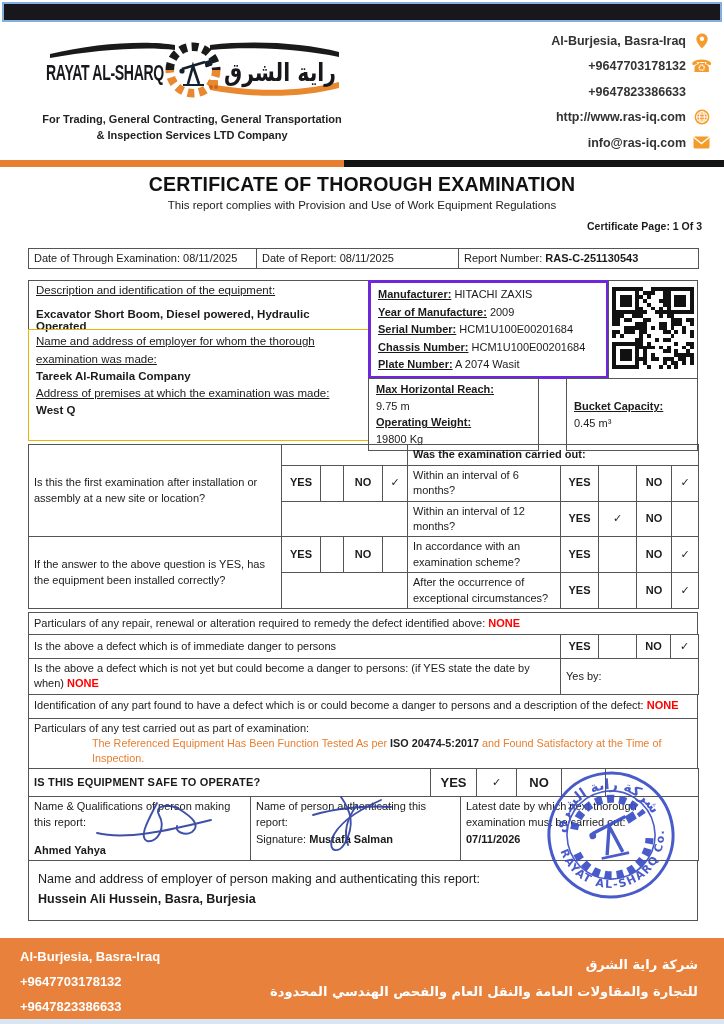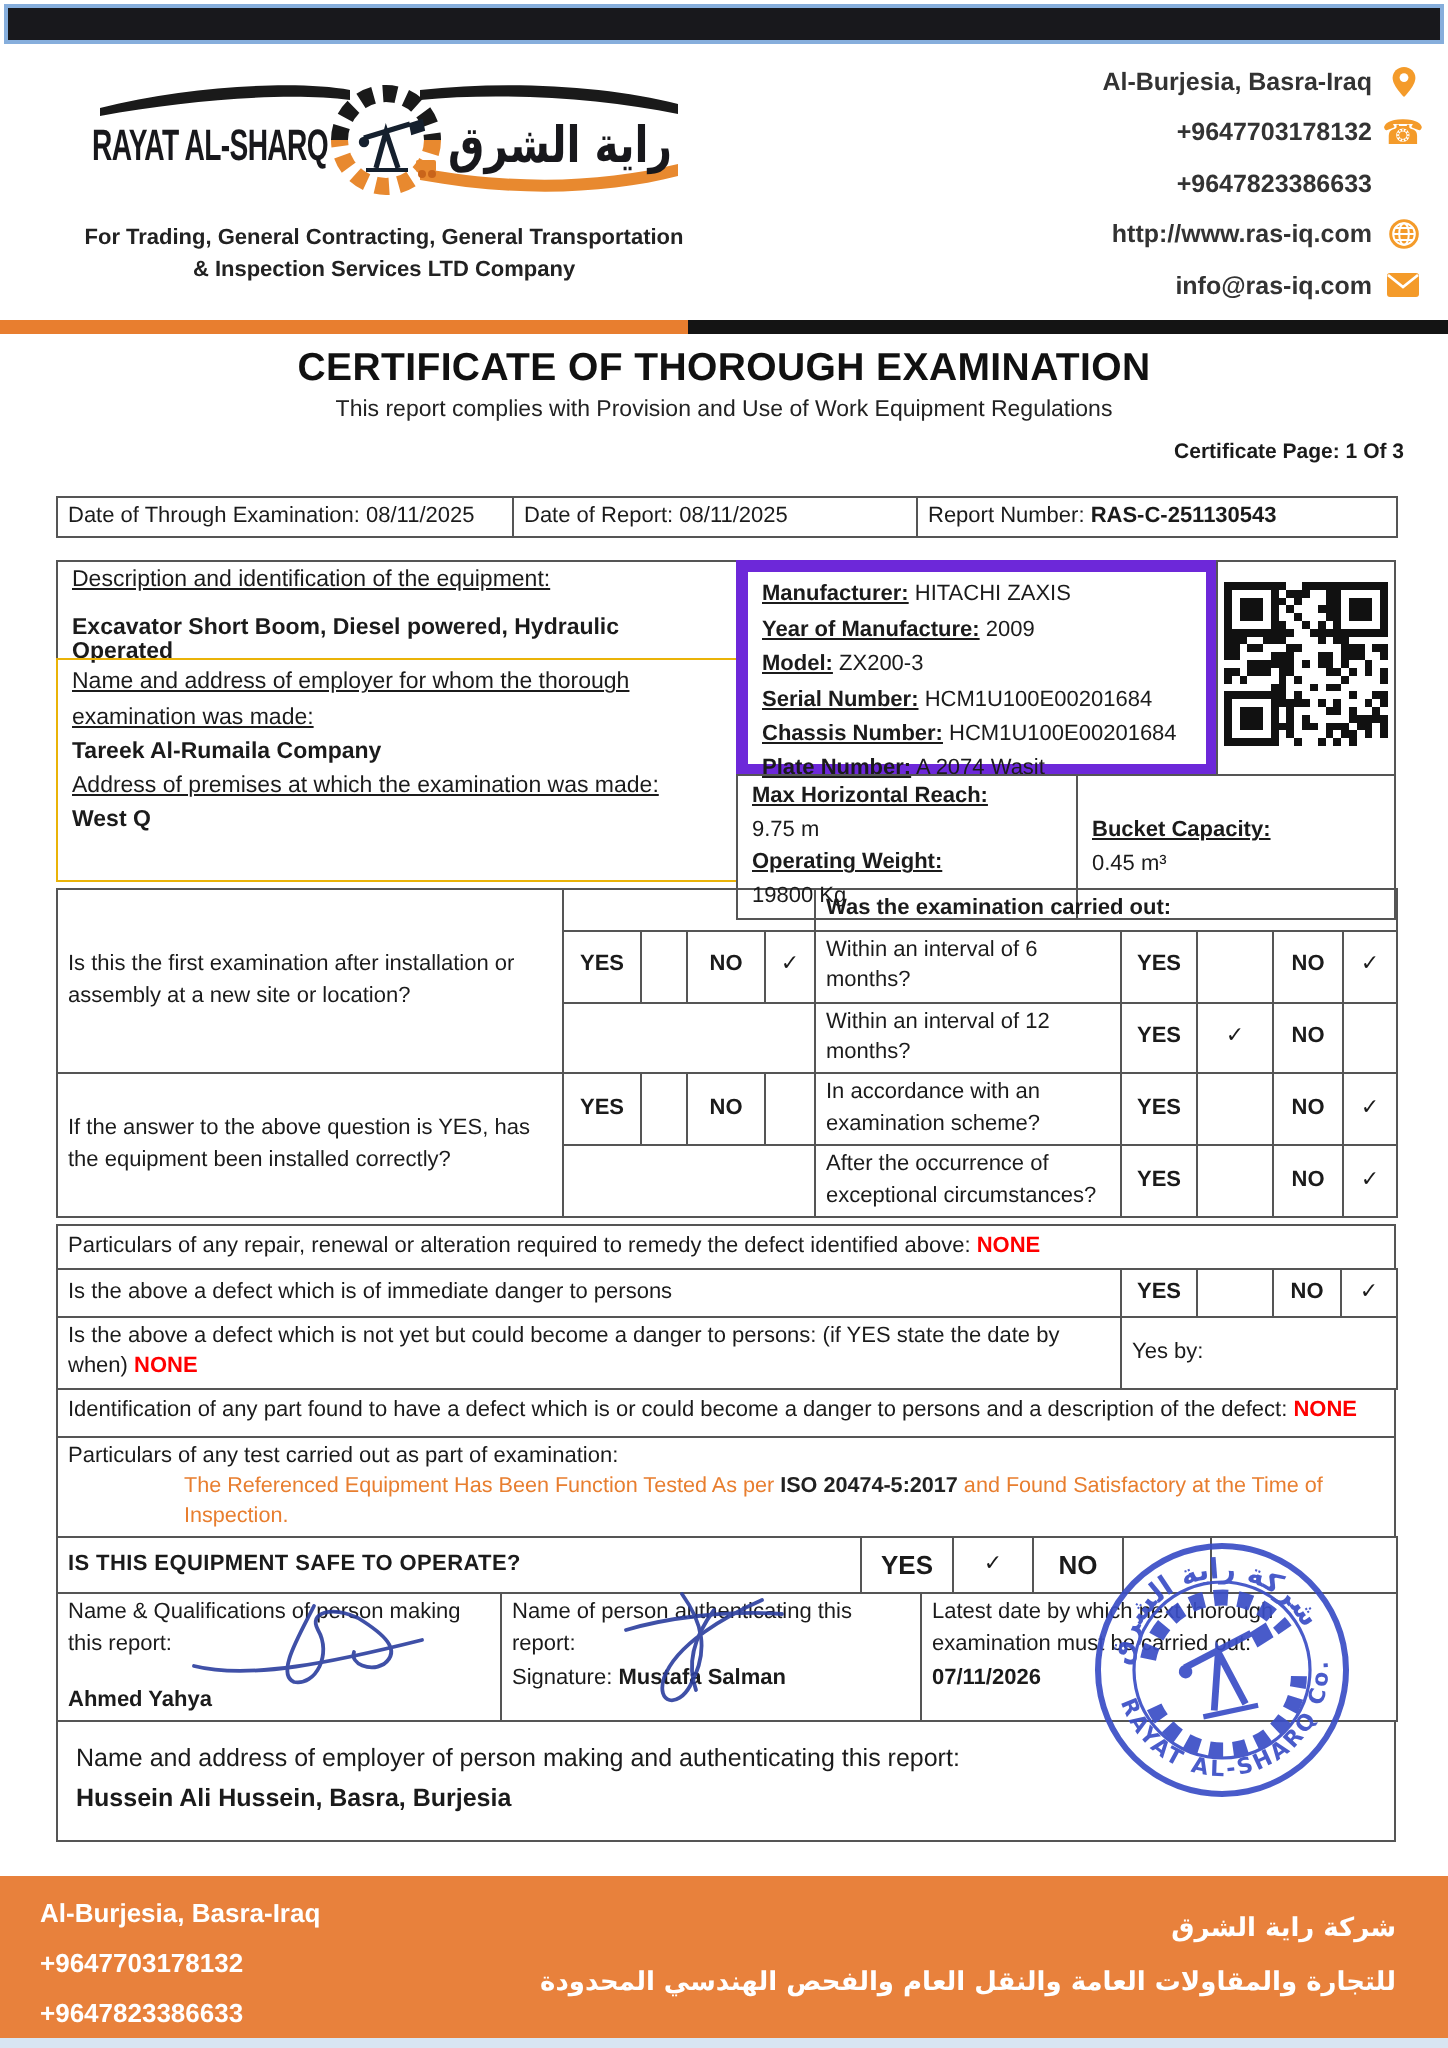--- a/index.html
+++ b/index.html
@@ -43,23 +43,23 @@
   .gap11 { height:11px; } .gap3 { height:3px; }
   .neg { margin-top:-1px; }
 
   
   .equip { display:flex; width:670px; height:161px; }
   .eq-left { width:341px; display:flex; flex-direction:column; }
   .eq-desc { height:50px; border:1px solid #555; padding:3px 7px; font-size:11.5px; }
   .eq-emp { flex:1; border:1px solid #eab308; margin-top:-1px; padding:3px 7px; font-size:11.5px; line-height:1.5; }
   .eq-right { width:330px; margin-left:-1px; display:flex; flex-direction:column; }
   .eq-top { height:108px; display:flex; }
-  .eq-manu { width:241px; border:6px solid #6d28d9; padding:3px 7px; font-size:11px; line-height:1.58; }
+  .eq-manu { width:241px; border:3px solid #6d28d9; padding:3px 7px; font-size:11px; line-height:1.58; }
   .eq-qr { flex:1; border:1px solid #555; margin-left:-1px; display:flex; align-items:center; justify-content:center; }
-  .eq-bot { flex:1; display:flex; margin-top:-1px; }
+  .eq-bot { flex:1; display:flex; margin-top:-1px;gap:28px; }
   .eq-reach { width:171px; border:1px solid #555; padding:2px 7px; font-size:11px; line-height:1.5; }
   .eq-bucket { flex:1; border:1px solid #555; margin-left:-1px; padding:19px 7px; font-size:11px; line-height:1.5; }
 
   .note-orange { color:#e87e2f; padding-left:58px; font-size:10.8px; }
   .safe-q { font-size:15px; font-weight:bold; letter-spacing:0.2px; }
 
   .sigcell { position:relative; height:52px; font-size:11px; line-height:1.45; }
   .sig-svg { position:absolute; pointer-events:none; }
 
   
@@ -191,21 +191,20 @@
           <div class="b">Tareek Al-Rumaila Company</div>
           <div class="u">Address of premises at which the examination was made:</div>
           <div class="b">West Q</div>
         </div>
       </div>
       <div class="eq-right">
         <div class="eq-top">
           <div class="eq-manu">
             <div><span class="b u">Manufacturer:</span> <span>HITACHI ZAXIS</span></div>
             <div><span class="b u">Year of Manufacture:</span> <span>2009</span></div>
-            <div><span class="b u">Model:</span> <span>ZX200-3</span></div>
             <div><span class="b u">Serial Number:</span> <span>HCM1U100E00201684</span></div>
             <div><span class="b u">Chassis Number:</span> <span>HCM1U100E00201684</span></div>
             <div><span class="b u">Plate Number:</span> <span>A 2074 Wasit</span></div>
           </div>
           <div class="eq-qr">
               <div id="qrbox"><svg viewBox="0 0 21 21" width="82" height="82" shape-rendering="crispEdges" fill="#111">
                   <rect x="0" y="0" width="1" height="1"></rect>
                   <rect x="1" y="0" width="1" height="1"></rect>
                   <rect x="2" y="0" width="1" height="1"></rect>
                   <rect x="3" y="0" width="1" height="1"></rect>

